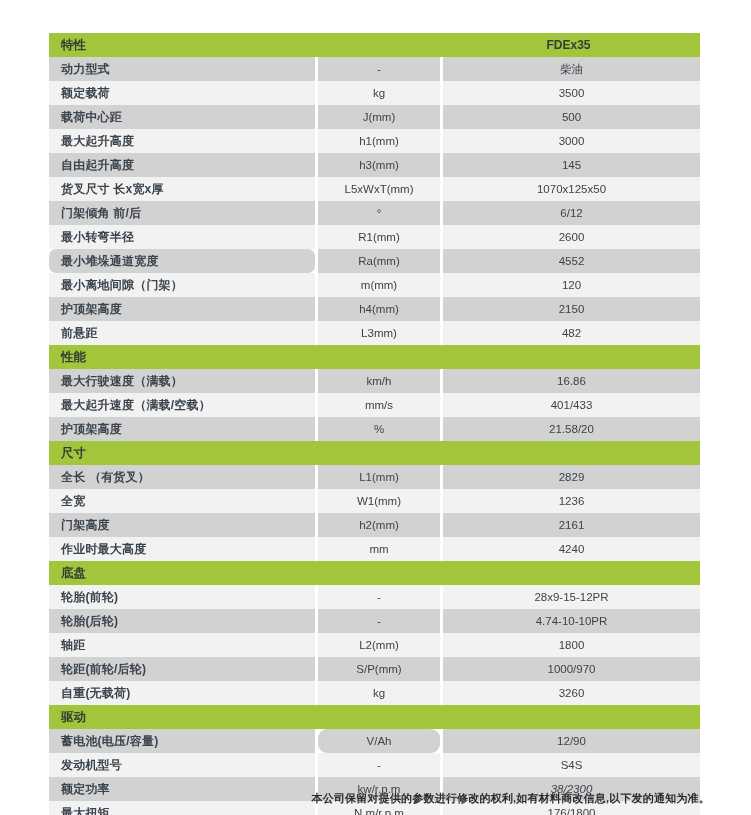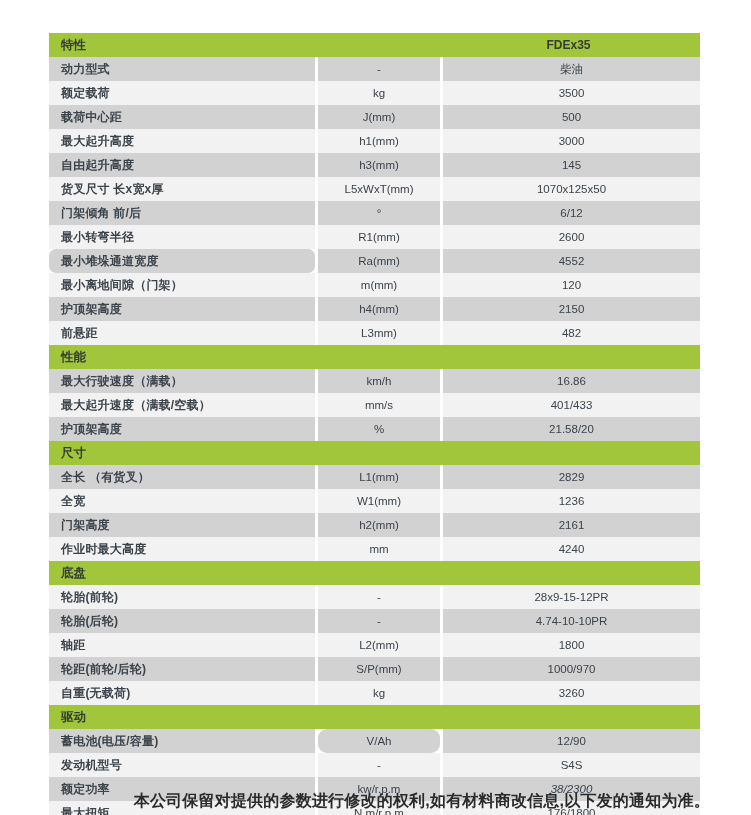--- a/index.html
+++ b/index.html
@@ -35,21 +35,21 @@
   .c1{width:266px;padding-left:12px;}
   .c2{width:122px;justify-content:center;}
   .c3{flex:1;justify-content:center;}
   .label-text{font-size:12px;font-weight:700;letter-spacing:0.2px;}
   .unit-text,.value-text{font-size:11.5px;font-weight:400;}
   .section-title{font-size:12.5px;font-weight:700;color:#343d35;}
   .header-label{font-size:12.5px;font-weight:700;color:#343d35;}
   .model-name{font-size:12px;font-weight:700;color:#343d35;}
   .disclaimer{
     position:absolute;top:791px;right:41px;
-    font-size:16px;font-weight:700;color:#2b2b2b;letter-spacing:0.2px;
+    font-size:11px;font-weight:700;color:#2b2b2b;letter-spacing:0.2px;
   }
 </style>
 </head>
 <body>
 
 <div class="spec-table">
   <div class="row row--green">
     <div class="cell c1">
       <span class="header-label">特性</span>
     </div>

